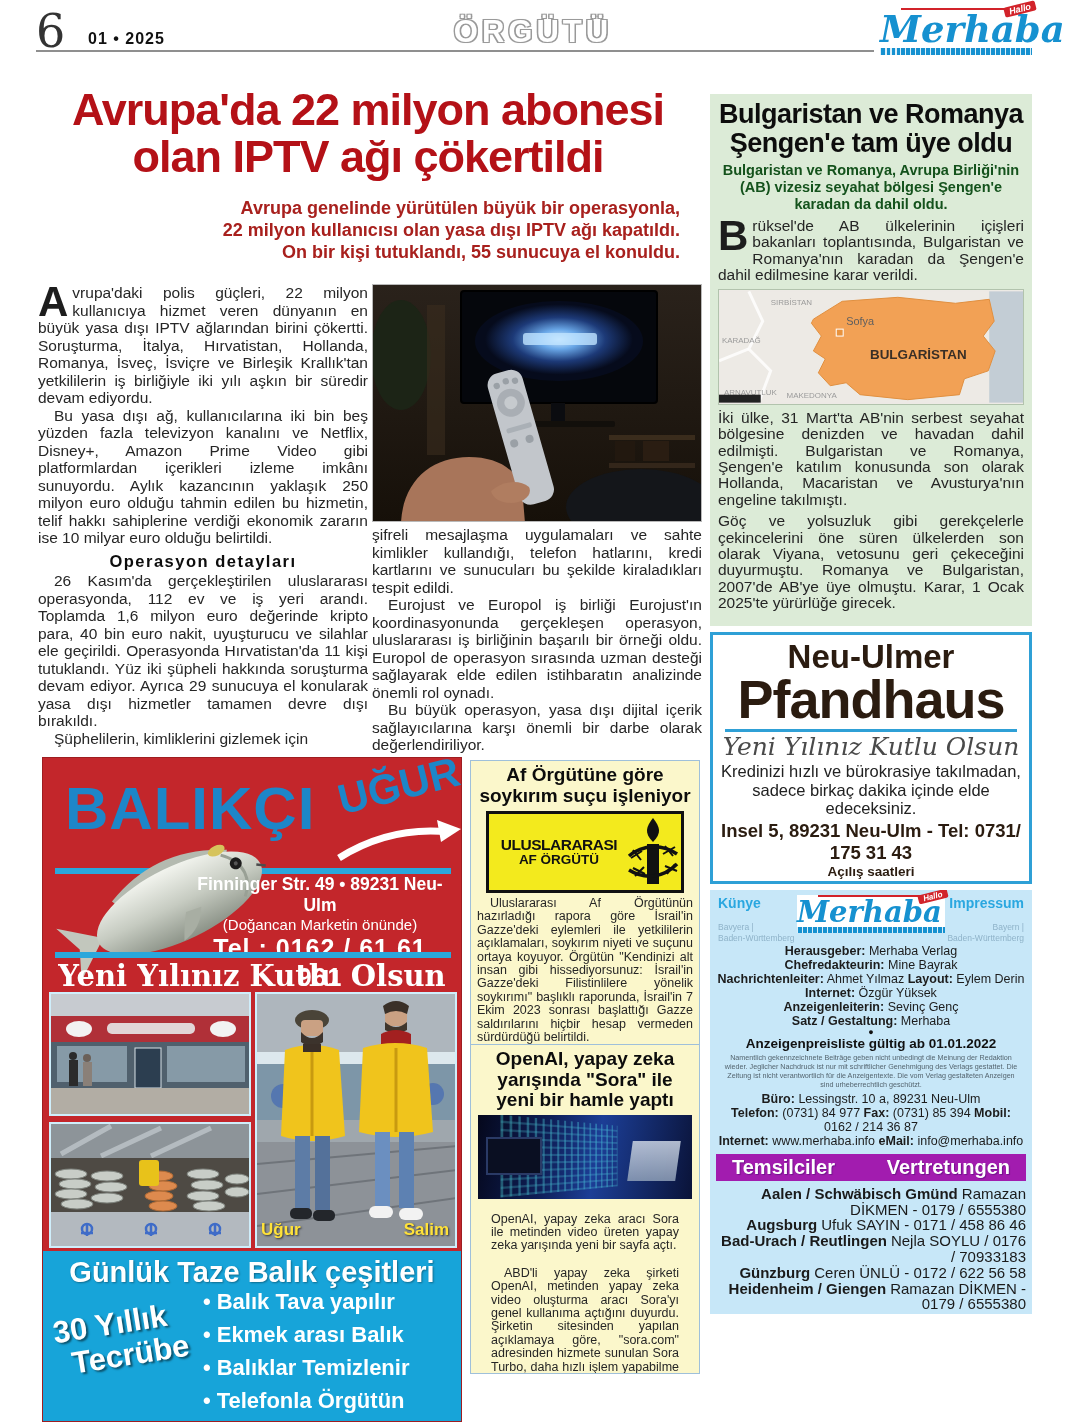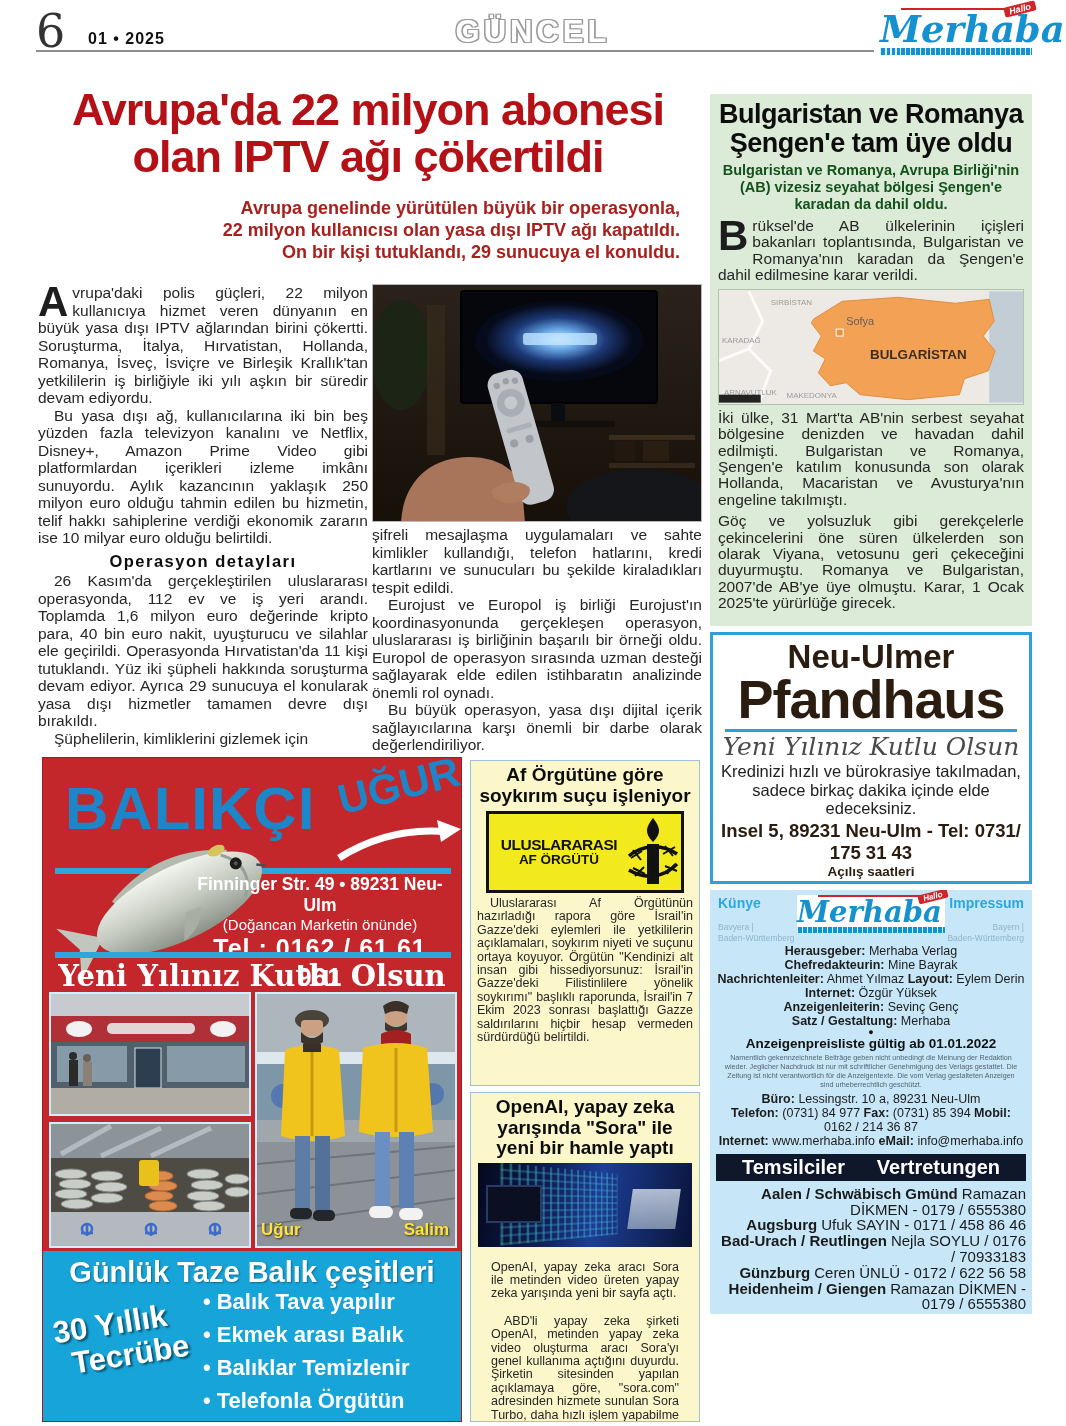--- a/index.html
+++ b/index.html
@@ -55,28 +55,28 @@
   .imp-reg{position:absolute;top:27px;font-size:8.5px;color:#8fb3c9;line-height:1.25;}
   .mlogo-imp{position:absolute;left:50%;transform:translateX(-50%);top:0;width:148px;}
   .mlogo-imp .mtext{font-size:29px;}
   .mlogo-imp .mtag{top:-3px;right:-3px;font-size:8px;}
   .mlogo-imp .mstrip{height:6px;}
   .kv-lines{text-align:center;font-size:12.5px;line-height:13.9px;color:#1c1c1c;}
   .kv-lines .bl{font-weight:bold;}
   .imp-dot{text-align:center;font-size:9px;line-height:8px;color:#111;}
   .imp-price{text-align:center;font-weight:bold;font-size:13.5px;line-height:15px;color:#111;}
   .imp-legal{text-align:center;font-size:7.2px;line-height:1.24;color:#54646e;margin:3px 4px;}
-  .imp-bar{display:flex;justify-content:space-between;background:#0f172a;color:#fff;font-weight:bold;font-size:20px;
-           padding:2px 26px;margin-top:5px;text-shadow:1px 1px 1px rgba(0,0,60,.3);}
+  .imp-bar{display:flex;justify-content:space-between;background:#a21caf;color:#fff;font-weight:bold;font-size:20px;
+           padding:2px 16px;margin-top:5px;text-shadow:1px 1px 1px rgba(0,0,60,.3);}
   .imp-reps{text-align:right;font-size:15px;line-height:15.8px;margin-top:5px;color:#1a1a1a;}
   .imp-reps b{margin-right:4px;}
   
   .ybox{background:#fbf7cb;border:1px solid #9fc0da;box-sizing:border-box;padding:4px 6px;overflow:hidden;}
   .amnesty{left:470px;top:760px;width:230px;height:326px;}
-  .openai{left:470px;top:1092px;width:230px;height:330px;}
+  .openai{left:470px;top:1044px;width:230px;height:330px;}
   .y-title{text-align:center;font-weight:bold;font-size:19px;line-height:1.08;color:#0c0c0c;}
   .y-body{font-size:12.5px;line-height:13.4px;text-align:justify;color:#262626;margin-top:4px;}
   .y-body p{margin:14px;}
   .y-body p.ind{text-indent:13px;}
   .am-logo{margin:5px auto 2px auto;width:198px;height:82px;background:#f3ea1d;border:3px solid #111;display:flex;align-items:center;box-sizing:border-box;padding:2px 0 2px 4px;}
   .am-lt{flex:1;text-align:center;font-weight:bold;color:#111;line-height:1.1;}
   .am-l1{font-size:15.5px;letter-spacing:-0.5px;}
   .am-l2{font-size:13.5px;}
   .oa-img{margin:4px auto;width:214px;height:84px;position:relative;overflow:hidden;
           background:linear-gradient(100deg,#05081c 0%,#0e1e56 32%,#1c3e96 55%,#0a1338 100%);}
@@ -112,38 +112,38 @@
   .fc-services .dot{margin-right:6px;}
   svg text{font-family:"Liberation Sans",sans-serif;}
 </style>
 </head>
 <body>
 
 <div class="page">
 
   <div class="abs pageno">6</div>
   <div class="abs issue">01 • 2025</div>
-  <div class="abs section-name">GÜNCEL</div>
+  <div class="abs section-name">ÖRGÜTÜ</div>
   <div class="abs hdr-rule"></div>
   <div class="abs mlogo mlogo-hdr">
     <div class="mtopline"></div>
     <span class="mtext">Merhaba</span>
     <div class="mtag">Hallo</div>
     <div class="mstrip"></div>
   </div>
 
   <div class="abs headline">
     <div>Avrupa'da 22 milyon abonesi</div>
     <div>olan IPTV ağı çökertildi</div>
   </div>
   <div class="abs standfirst">
 
   <div>Avrupa genelinde yürütülen büyük bir operasyonla,</div>
       <div>22 milyon kullanıcısı olan yasa dışı IPTV ağı kapatıldı.</div>
-      <div>On bir kişi tutuklandı, 29 sunucuya el konuldu.</div>
+      <div>On bir kişi tutuklandı, 55 sunucuya el konuldu.</div>
     </div>
 
   <div class="abs col1 bodytext">
     <p><span class="dropcap">A</span><span>vrupa'daki polis güçleri, 22 milyon kullanıcıya hizmet veren dünyanın en büyük yasa dışı IPTV ağlarından birini çökertti. Soruşturma, İtalya, Hırvatistan, Hollanda, Romanya, İsveç, İsviçre ve Birleşik Krallık'tan yetkililerin iş birliğiyle iki yılı aşkın bir süredir devam ediyordu.</span></p>
     <p class="ind">Bu yasa dışı ağ, kullanıcılarına iki bin beş yüzden fazla televizyon kanalını ve Netflix, Disney+, Amazon Prime Video gibi platformlardan içerikleri izleme imkânı sunuyordu. Aylık kazancının yaklaşık 250 milyon euro olduğu tahmin edilen bu hizmetin, telif hakkı sahiplerine verdiği ekonomik zararın ise 10 milyar euro olduğu belirtildi.</p>
     <div class="op-head">Operasyon detayları</div>
     <p class="ind">26 Kasım'da gerçekleştirilen uluslararası operasyonda, 112 ev ve iş yeri arandı. Toplamda 1,6 milyon euro değerinde kripto para, 40 bin euro nakit, uyuşturucu ve silahlar ele geçirildi. Operasyonda Hırvatistan'da 11 kişi tutuklandı. Yüz iki şüpheli hakkında soruşturma devam ediyor. Ayrıca 29 sunucuya el konularak yasa dışı hizmetler tamamen devre dışı bırakıldı.</p>
     <p class="ind">Şüphelilerin, kimliklerini gizlemek için</p>
   </div>
 

